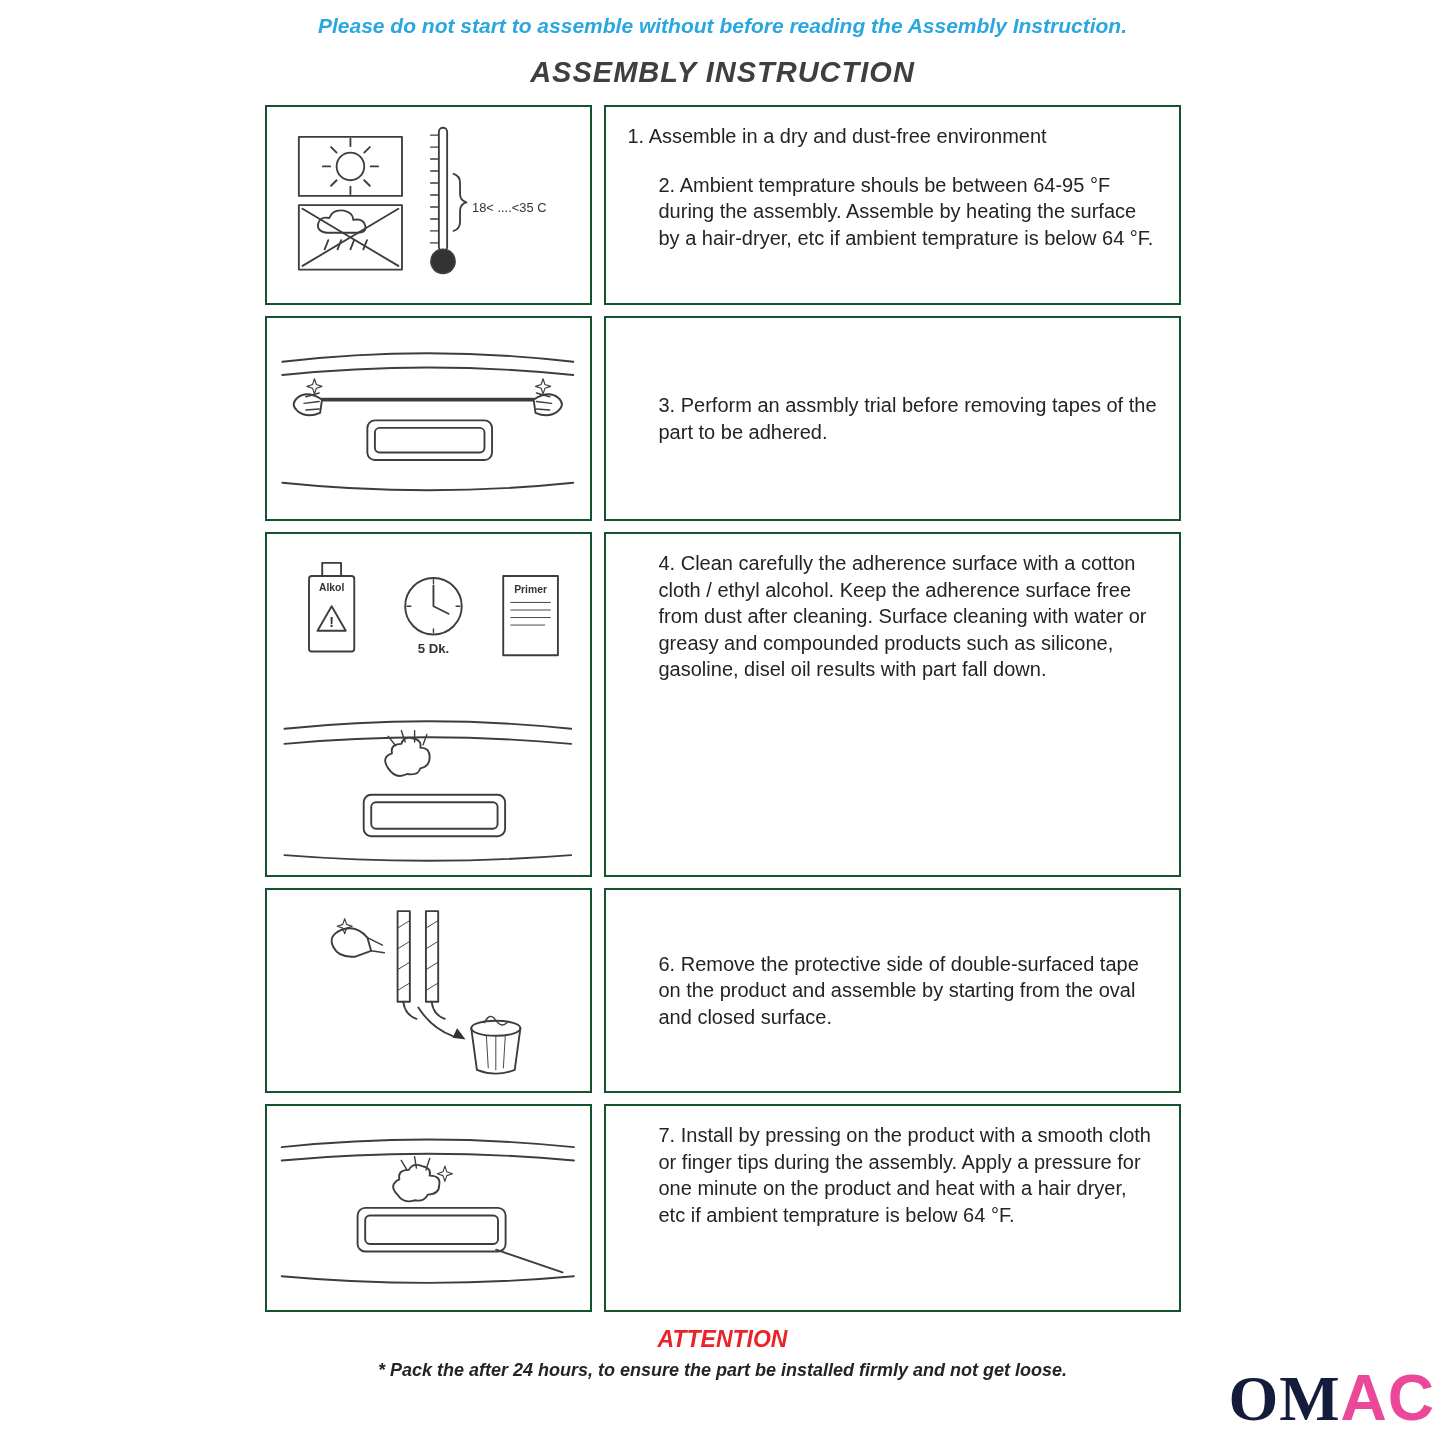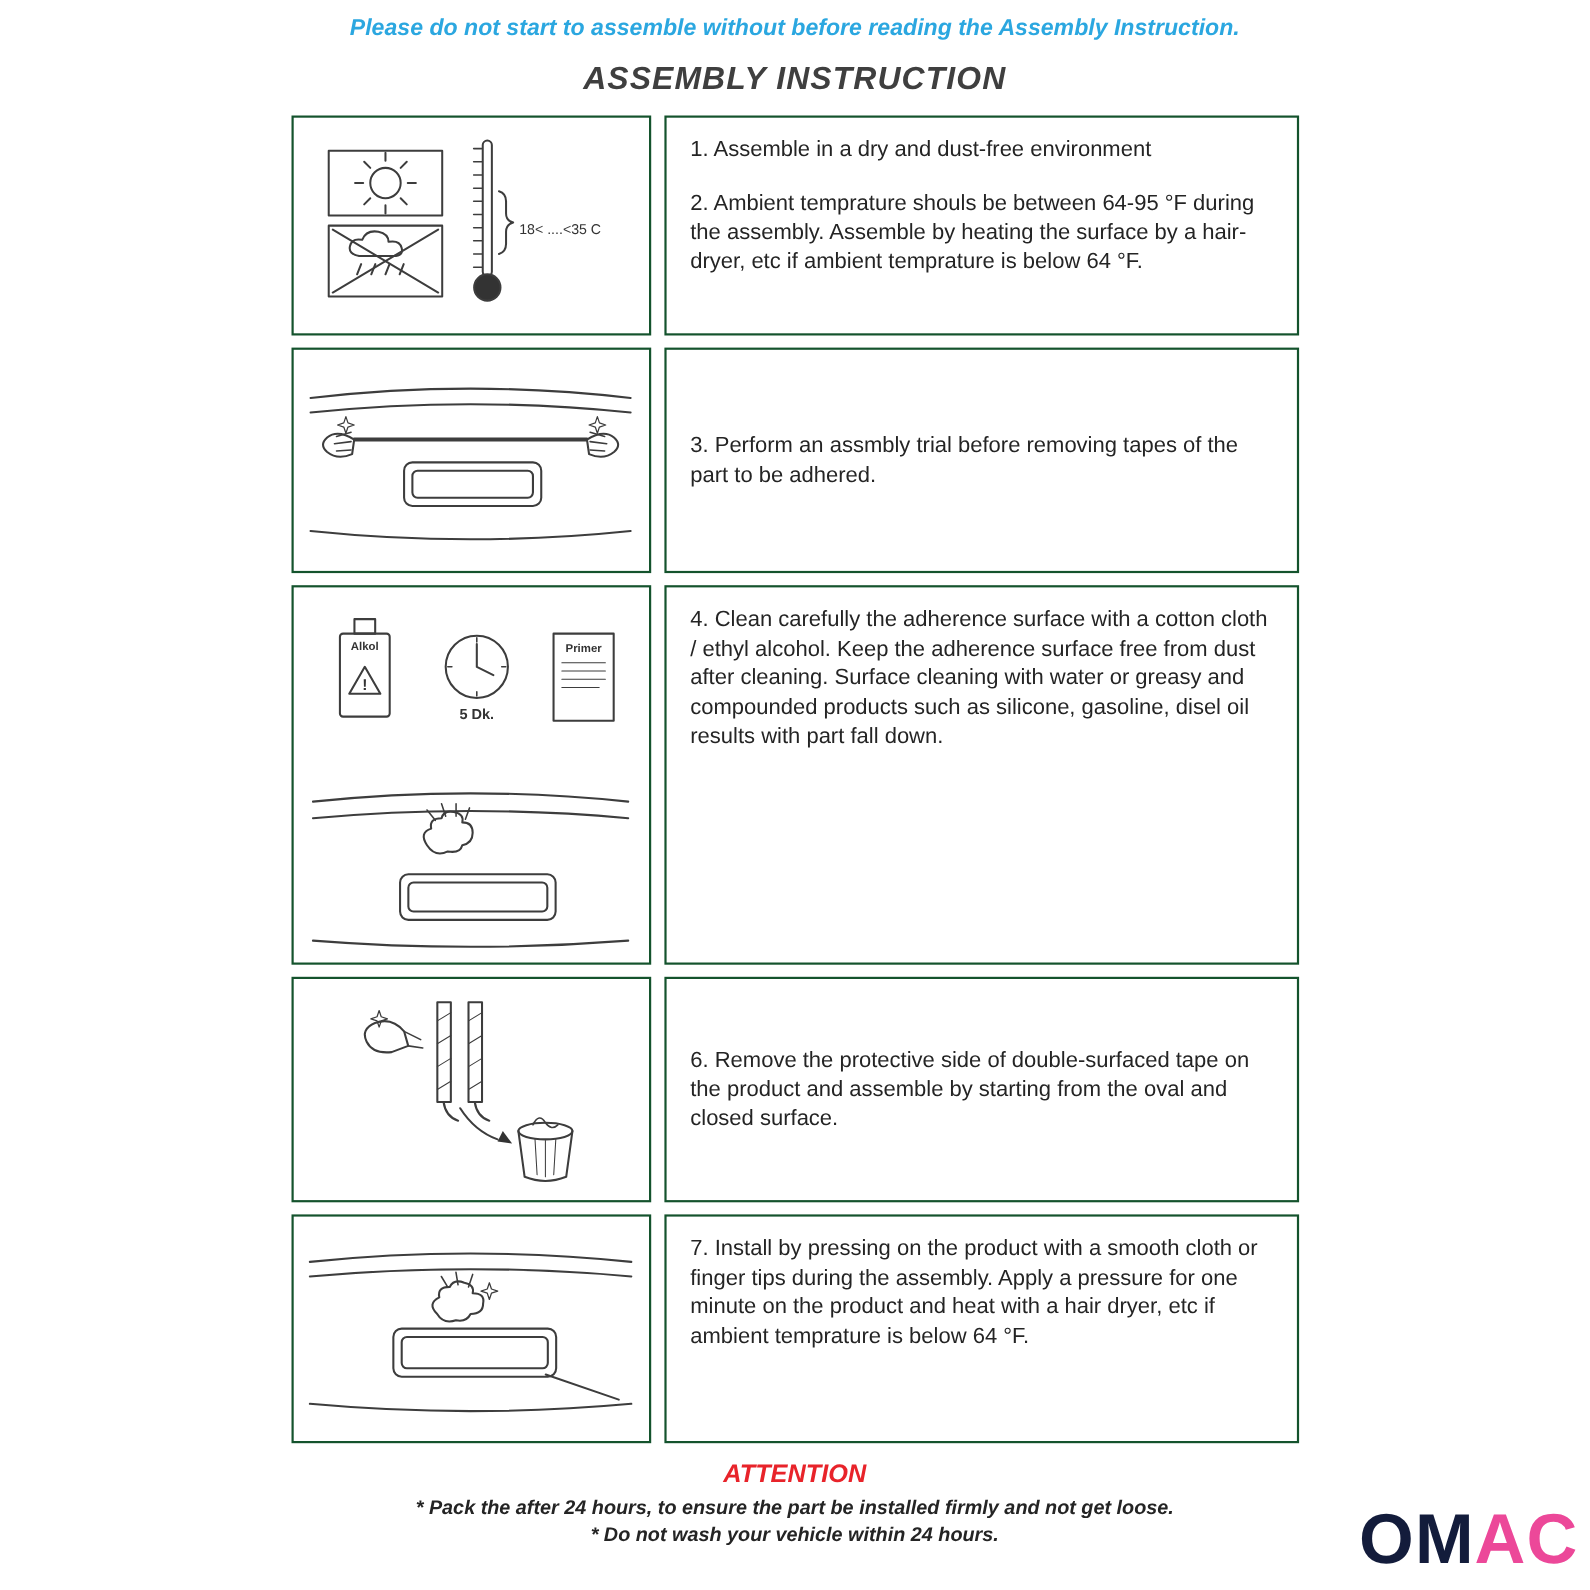--- a/index.html
+++ b/index.html
@@ -13,35 +13,35 @@
              text-align:center;letter-spacing:1px;margin:18px 0 16px 0;}
 
   .itable{width:916px;margin:0 auto;display:flex;flex-direction:column;gap:11px;}
   .row{display:flex;gap:12px;align-items:stretch;}
   .cell{border:2px solid #14532d;background:#fff;box-sizing:border-box;}
   .img-cell{width:327px;flex:none;display:flex;align-items:center;justify-content:center;}
   .img-cell svg{width:94%;height:94%;}
   .text-cell{flex:1;padding:16px 22px;display:flex;flex-direction:column;}
   .text-cell.vcenter{justify-content:center;}
   .text-cell p{margin:0 0 22px 0;font-size:20px;line-height:1.33;color:#242424;}
-  .text-cell p:last-child{margin-bottom:0;}
+  .text-cell p:last-child{margin-bottom:0;margin-left:31px;}
 
   .r1{min-height:200px;}
   .r2{min-height:205px;}
   .r3{min-height:345px;}
   .r4{min-height:205px;}
   .r5{min-height:208px;}
 
   .attention{width:840px;margin:14px auto 0 auto;text-align:center;}
   .attention-title{color:#e8232a;font-weight:bold;font-style:italic;font-size:23px;margin-bottom:6px;}
   .attention-item{color:#242424;font-weight:bold;font-style:italic;font-size:18px;line-height:1.3;margin:2px 0;}
 
   .logo{position:absolute;right:10px;bottom:14px;font-size:64px;font-weight:bold;
         letter-spacing:1px;line-height:1;font-family:"Liberation Sans",sans-serif;}
-  .logo .dark{color:#131c3b;}
+  .logo .dark{color:#131c3b;font-family:Liberation Serif, serif;}
   .logo .red{color:#ec4899;}
 
   svg{stroke-linecap:round;stroke-linejoin:round;}
   svg text{font-family:"Liberation Sans",sans-serif;}
 </style>
 </head>
 <body>
 
 <div class="page">
 
@@ -197,20 +197,19 @@
       <div class="cell text-cell">
         <p>7. Install by pressing on the product with a smooth cloth or finger tips during the assembly. Apply a pressure for one minute on the product and heat with a hair dryer, etc if ambient temprature is below 64 °F.</p>
       </div>
     </div>
 
   </div>
 
   <div class="attention">
     <div class="attention-title">ATTENTION</div>
     <div class="attention-item">* Pack the after 24 hours, to ensure the part be installed firmly and not get loose.</div>
-    <div class="attention-item">* Do not wash your vehicle within 24 hours.</div>
   </div>
 
   <div class="logo">
     <span class="dark">OM</span><span class="red">AC</span>
   </div>
 
 </div>
 
 </body></html>

